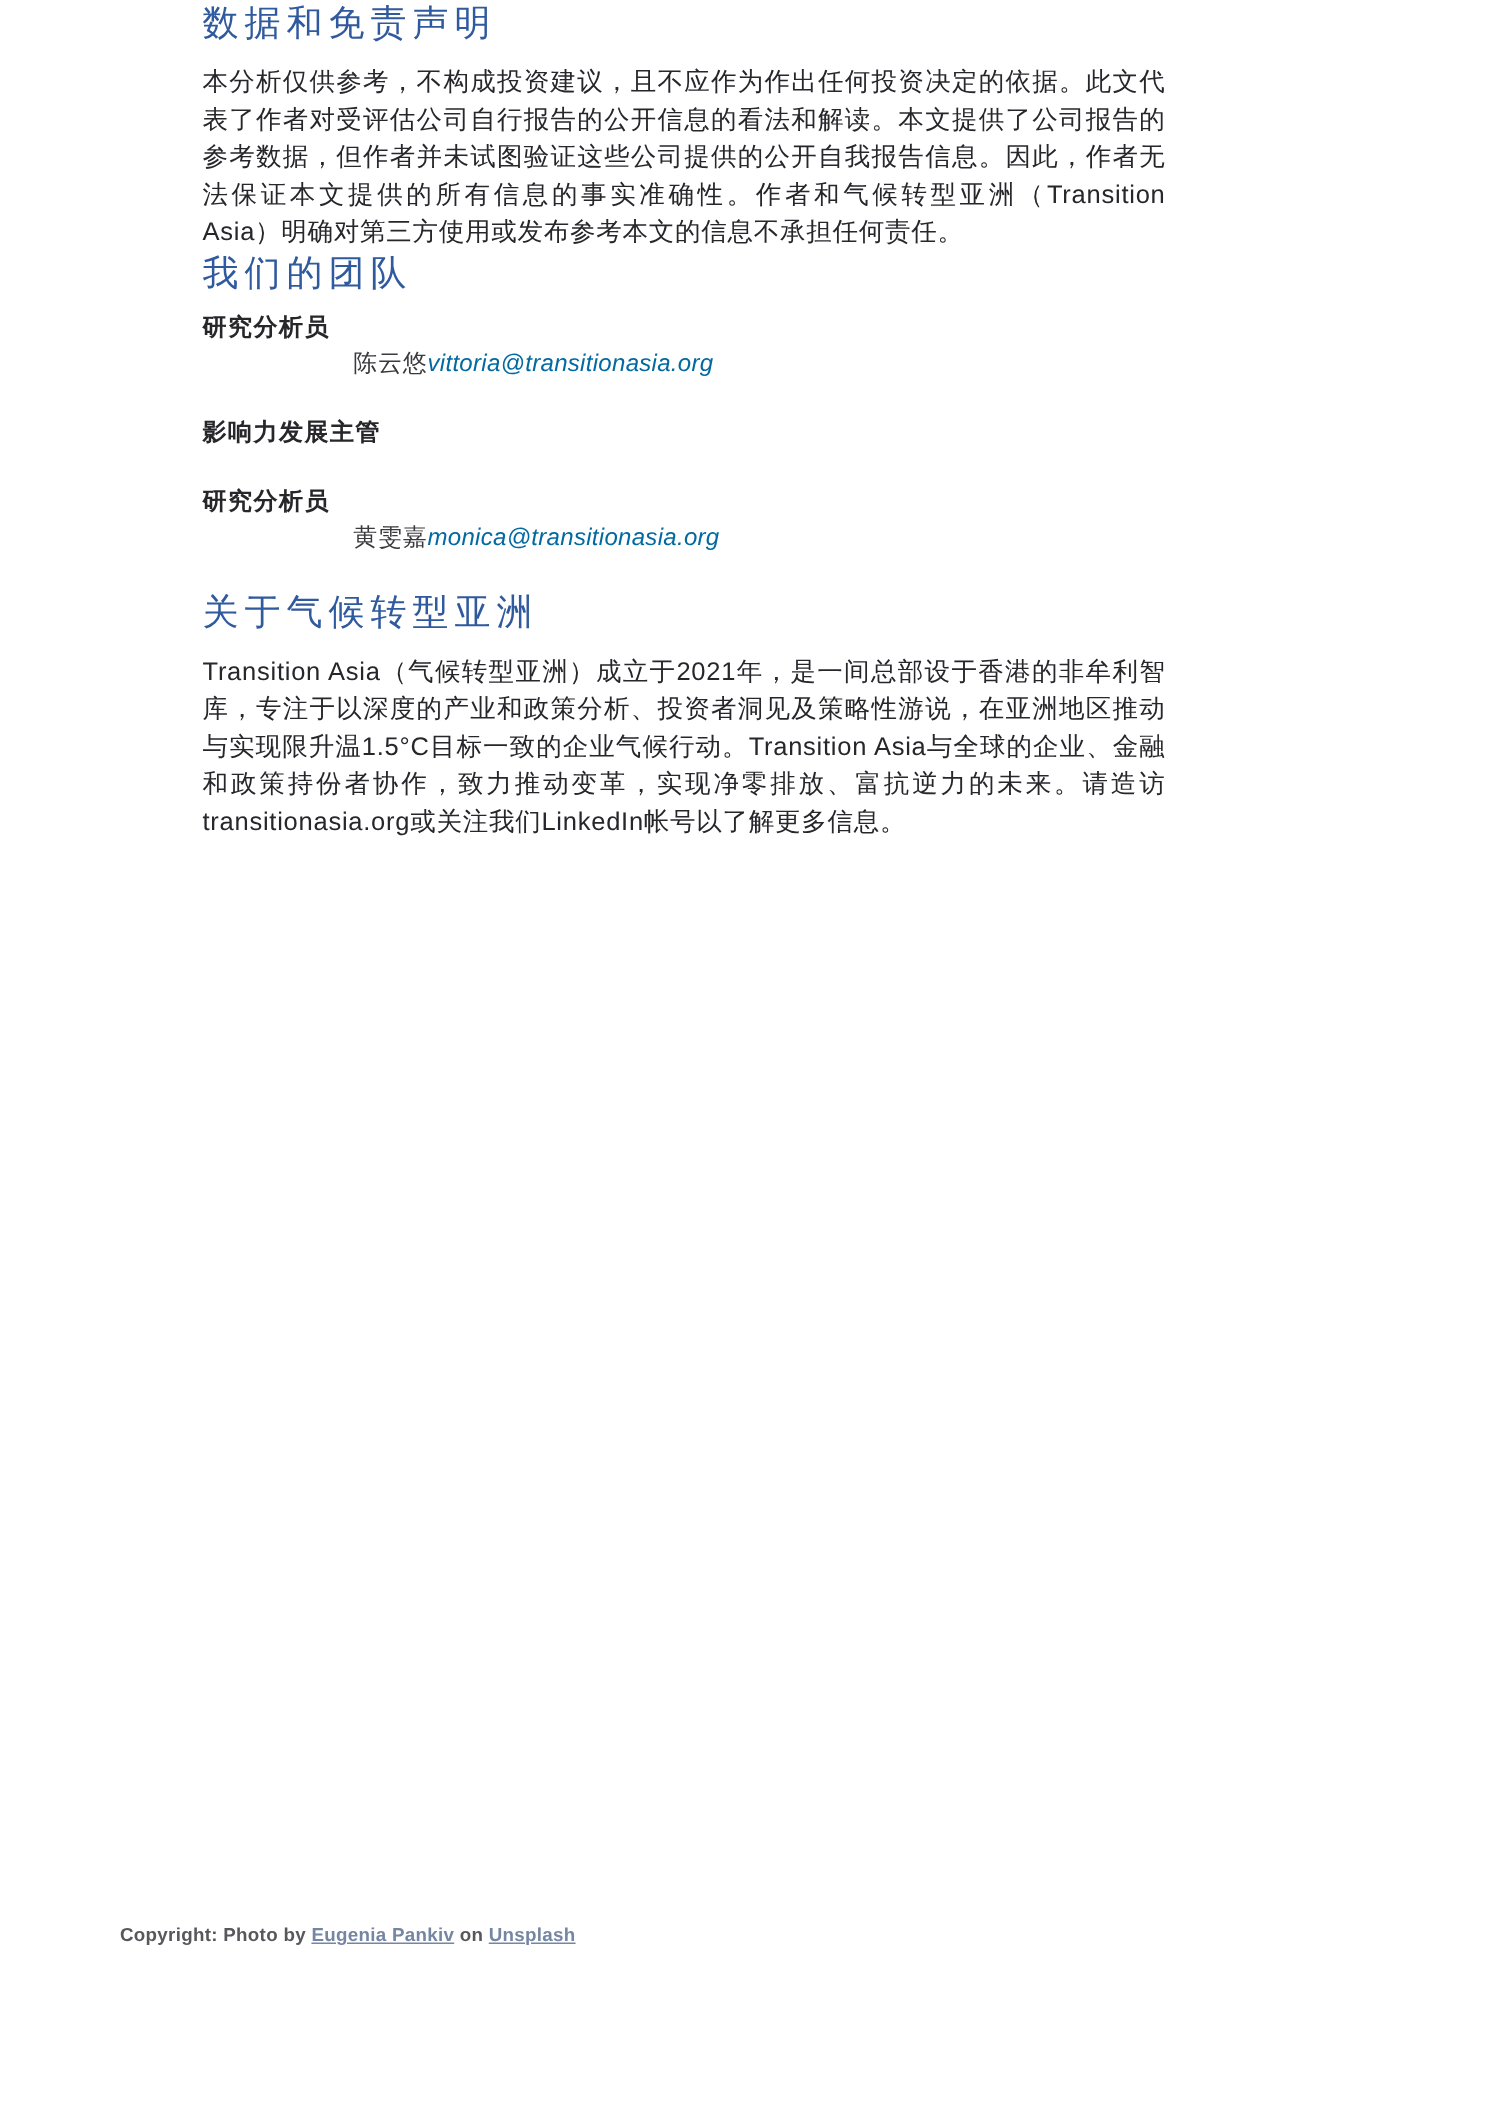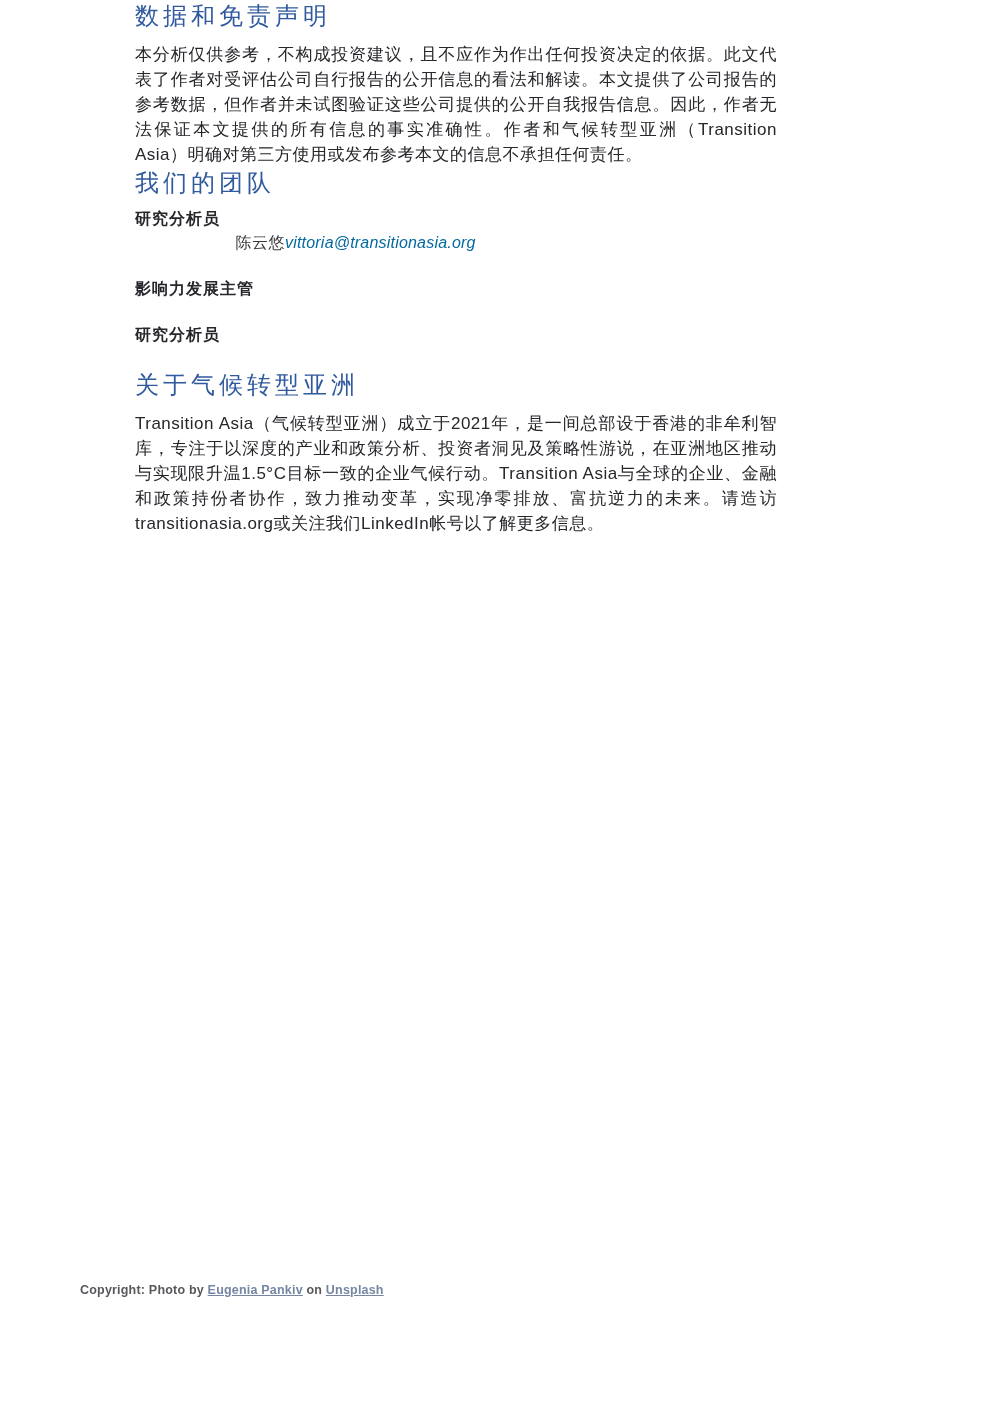--- a/index.html
+++ b/index.html
@@ -107,20 +107,24 @@
             <span class="email">vittoria@transitionasia.org</span>
           </div>
         </div>
 
         <div class="member">
           <div class="role">影响力发展主管</div>
         </div>
 
         <div class="member">
           <div class="role">研究分析员</div>
+          <div class="row">
+            <span class="name">黄雯嘉</span>
+            <span class="email">monica@transitionasia.org</span>
+          </div>
         </div>
 
       </div>
     </section>
 
     <section>
       <h1 class="section-heading mt-section">关于气候转型亚洲</h1>
       <p class="body-text">Transition Asia（气候转型亚洲）成立于2021年，是一间总部设于香港的非牟利智库，专注于以深度的产业和政策分析、投资者洞见及策略性游说，在亚洲地区推动与实现限升温1.5°C目标一致的企业气候行动。Transition Asia与全球的企业、金融和政策持份者协作，致力推动变革，实现净零排放、富抗逆力的未来。请造访transitionasia.org或关注我们LinkedIn帐号以了解更多信息。</p>
     </section>
 

